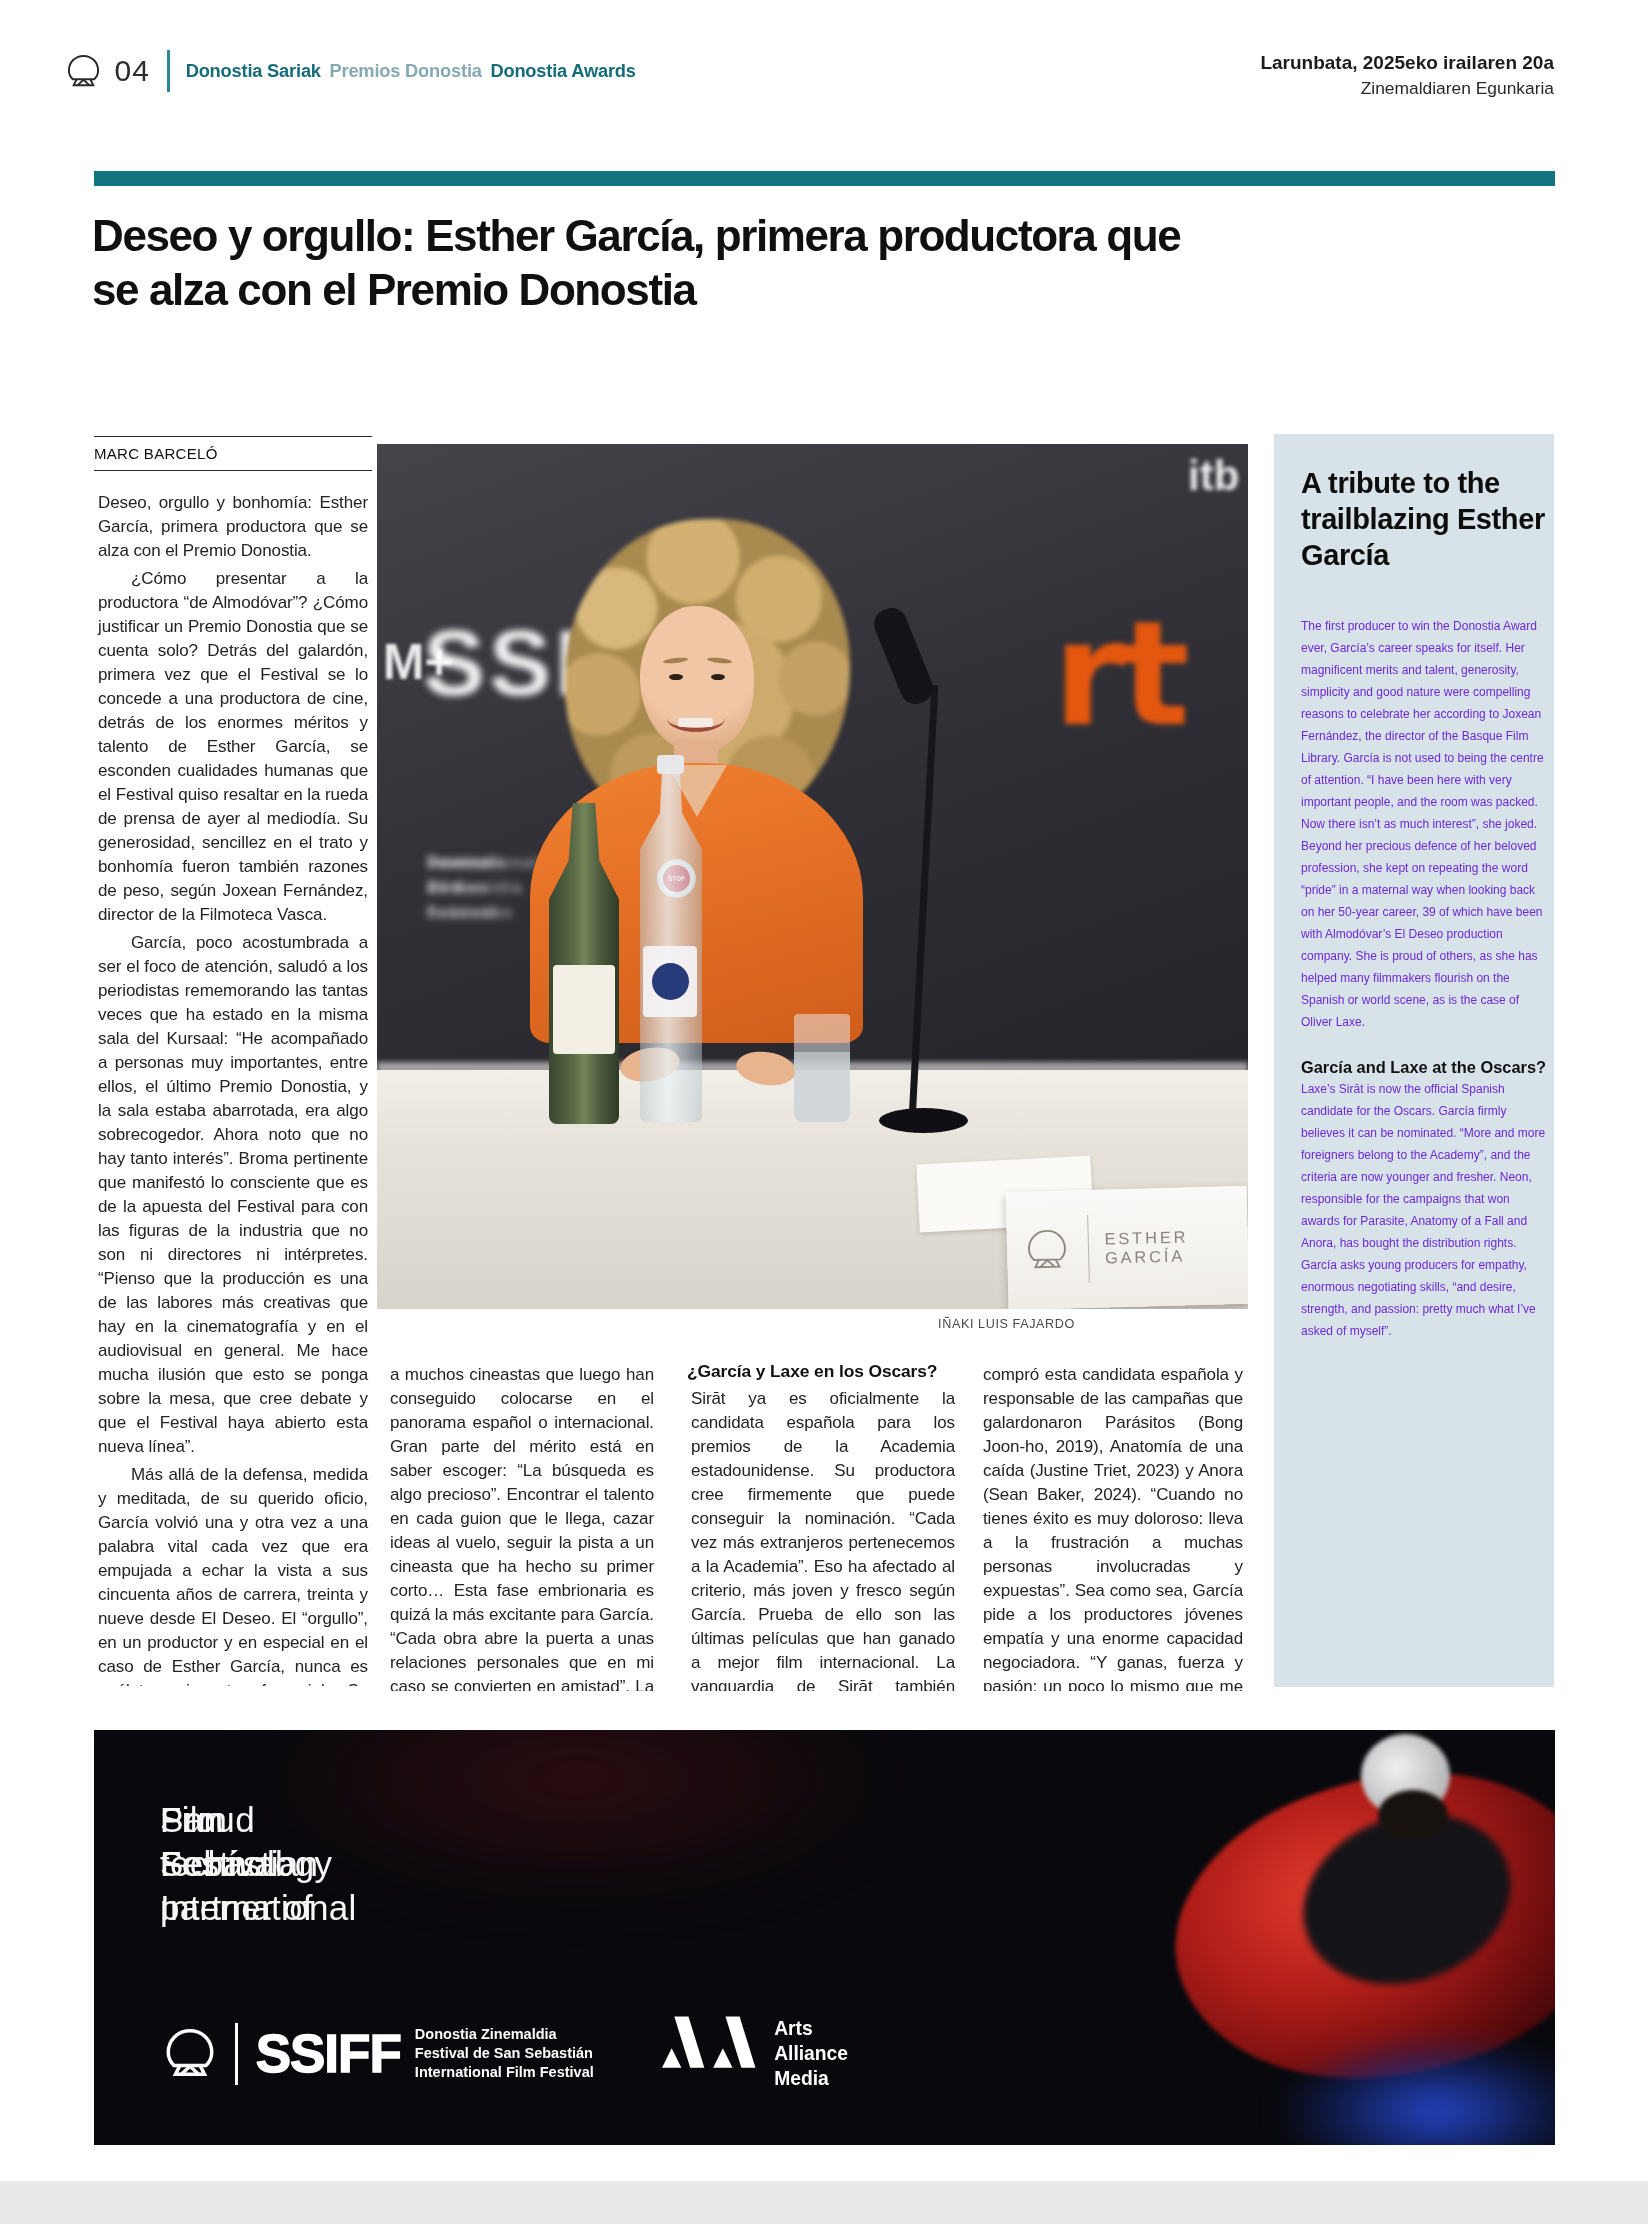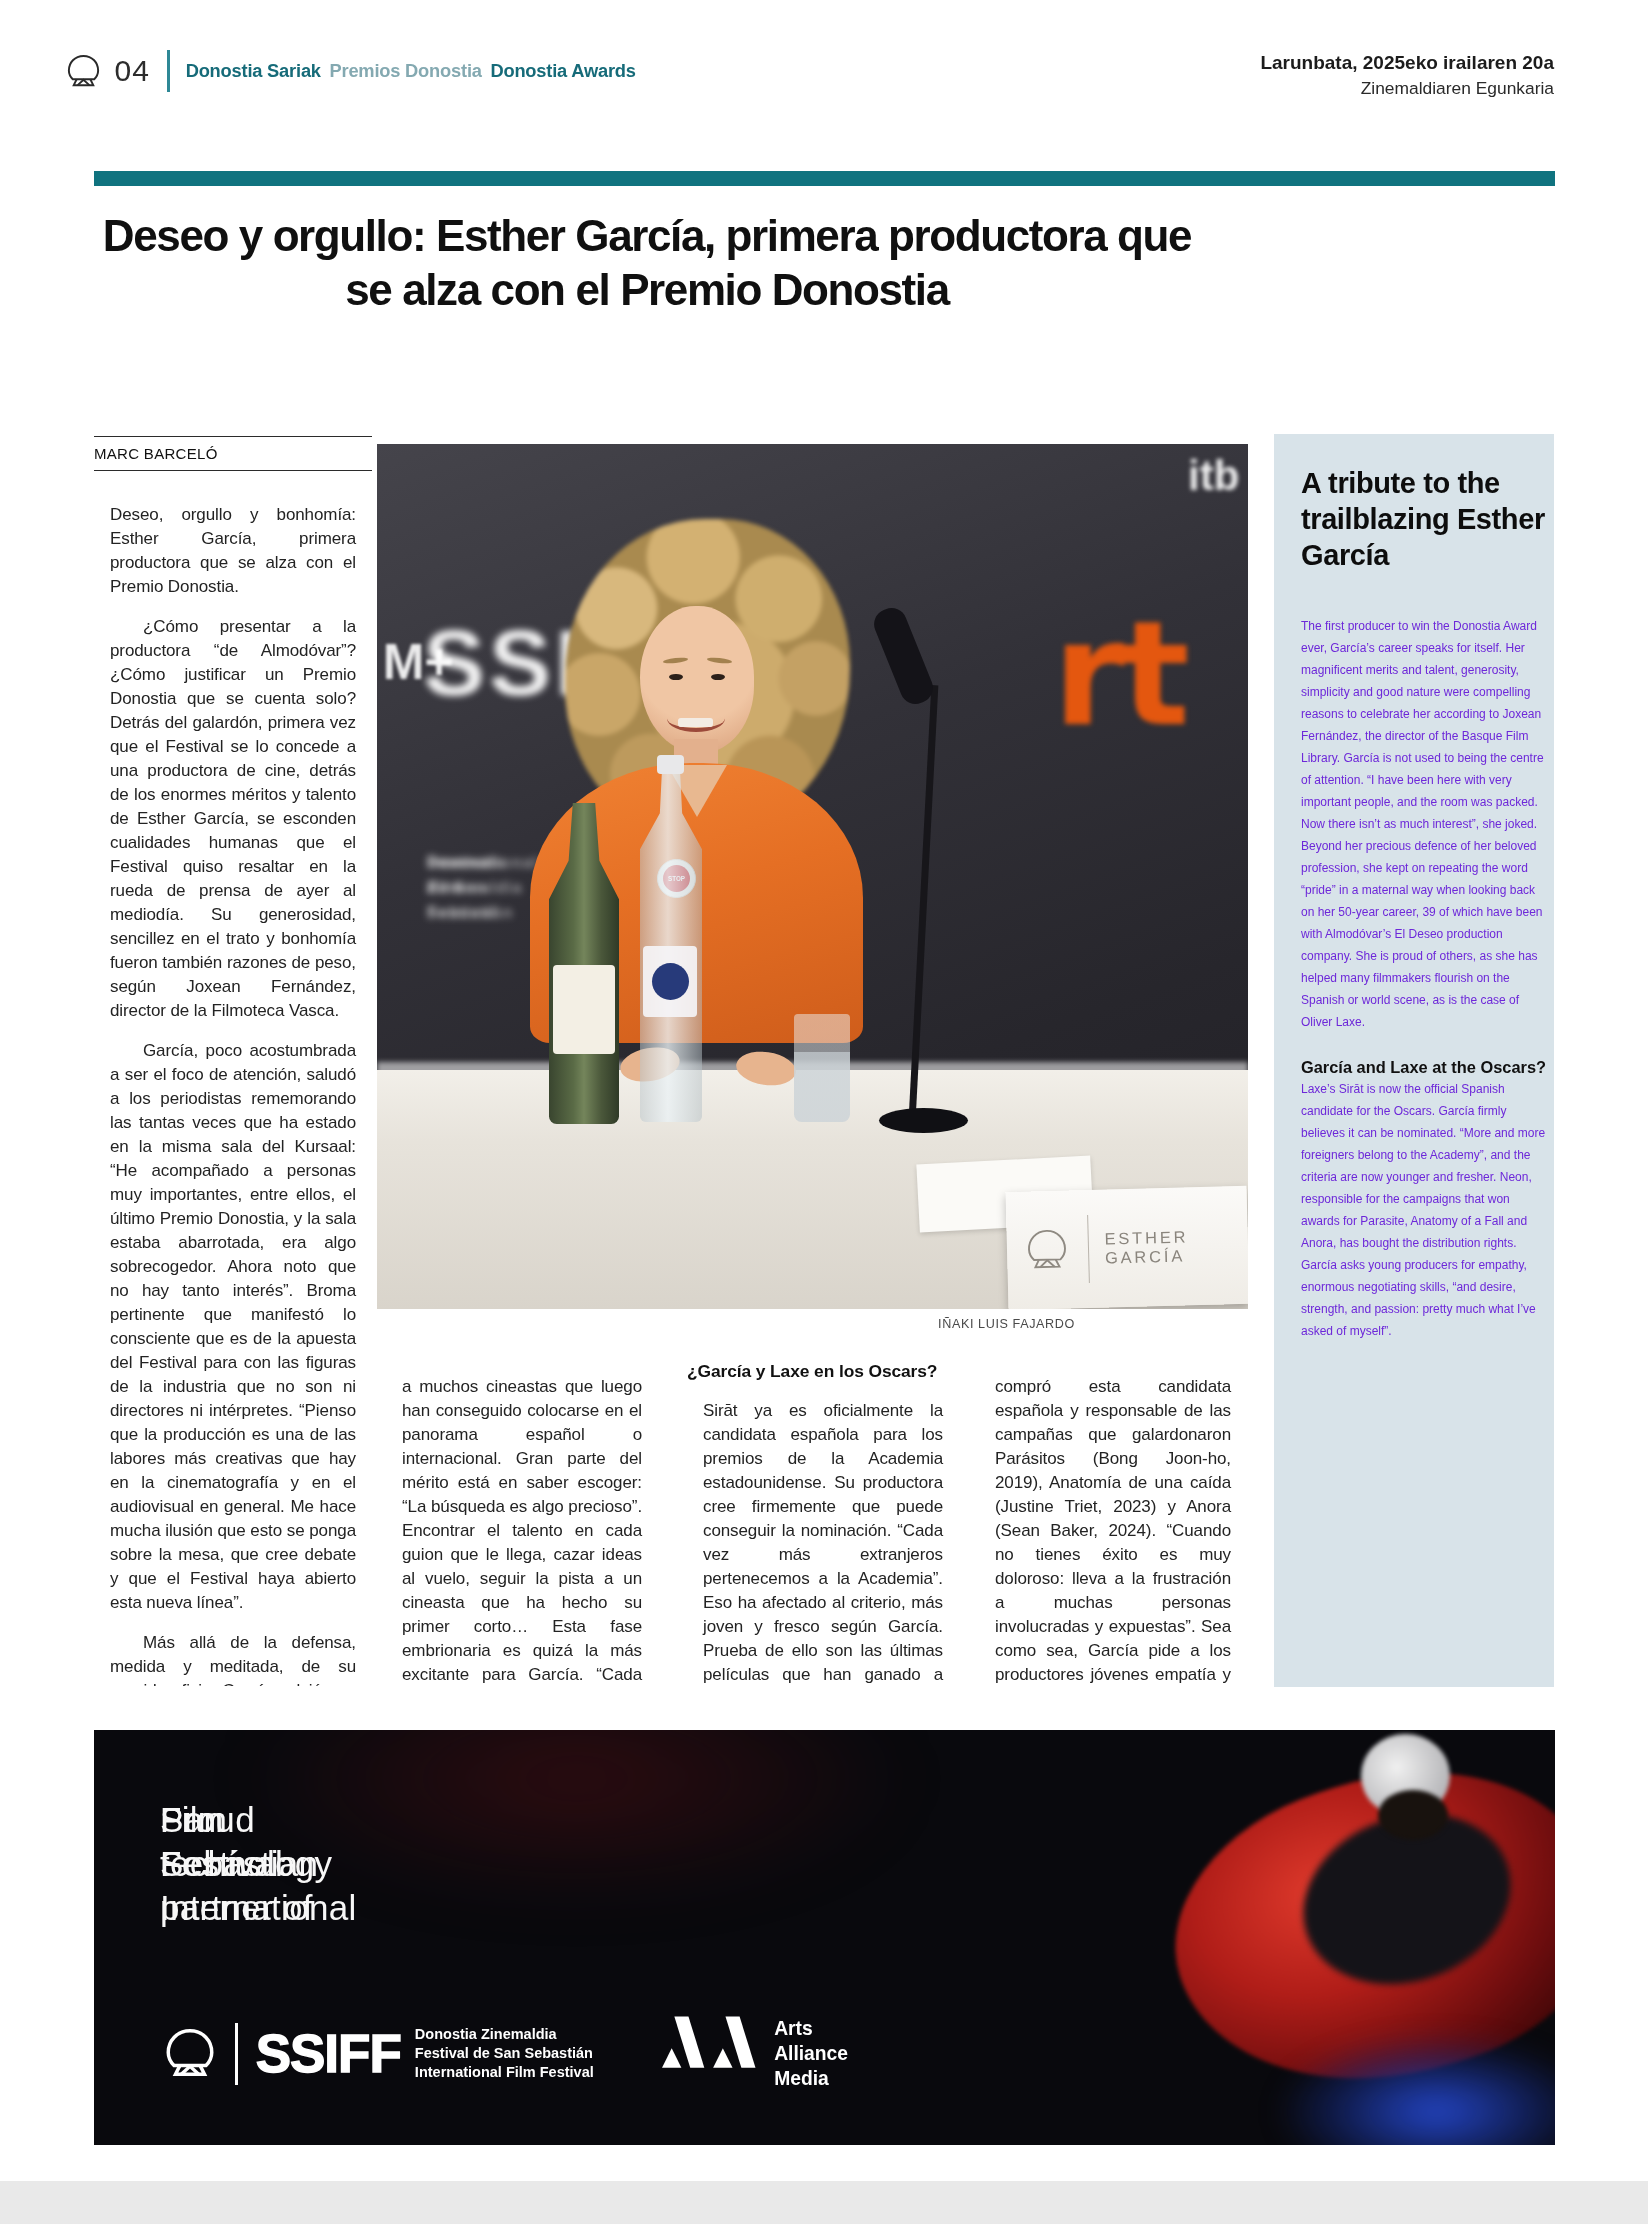--- a/index.html
+++ b/index.html
@@ -17,28 +17,28 @@
   .sec-es { color:#84a9b1; margin-right:8.7px; }
   .sec-en { color:#166b79; }
   .masthead-right { position:absolute; right:94px; top:52px; text-align:right; }
   .m-date { font-size:19px; font-weight:bold; color:#1c1c1c; }
   .m-pub  { font-size:17.4px; color:#2a2a2a; margin-top:3.9px; }
 
   .tealbar { position:absolute; left:94px; top:171px; width:1461px; height:14.5px; background:#10737f; }
 
   
   .headline { position:absolute; left:92px; top:209px; width:1110px; font-size:44px; line-height:54px;
-              font-weight:bold; color:#101010; letter-spacing:-1.4px;text-align:center; }
+              font-weight:bold; color:#101010; letter-spacing:-1.4px; }
   .byline { position:absolute; left:94px; top:436px; width:278px; border-top:1.9px solid #2b2b2b;
             border-bottom:1.9px solid #2b2b2b; padding:7.7px 0 8.7px; font-size:15px; letter-spacing:0.3px; color:#111; }
 
   
   .col { position:absolute; width:278px; font-size:17px; line-height:24px; color:#232323;
          text-align:justify; overflow:hidden; letter-spacing:-0.1px; }
-  .col p { margin:16px; }
+  .col p { margin:4px; }
   .col p + p { text-indent:33px; }
   .col1 { left:94px;  top:487px;  height:1199px; }
   .col2 { left:386px; top:1359px; width:272px; height:332px; }
   .col3 { left:687px; top:1359px; width:272px; height:332px; }
   .col4 { left:979px;top:1359px; width:268px; height:332px; }
   .col3 h3 { font-size:17.4px; line-height:24px; font-weight:bold; color:#111; text-align:left; }
 
   
   .photo { position:absolute; left:377px; top:444px; width:871px; height:865px; overflow:hidden;
            background:linear-gradient(160deg,#45444b 0%,#323138 38%,#27262c 70%,#201f25 100%); }

